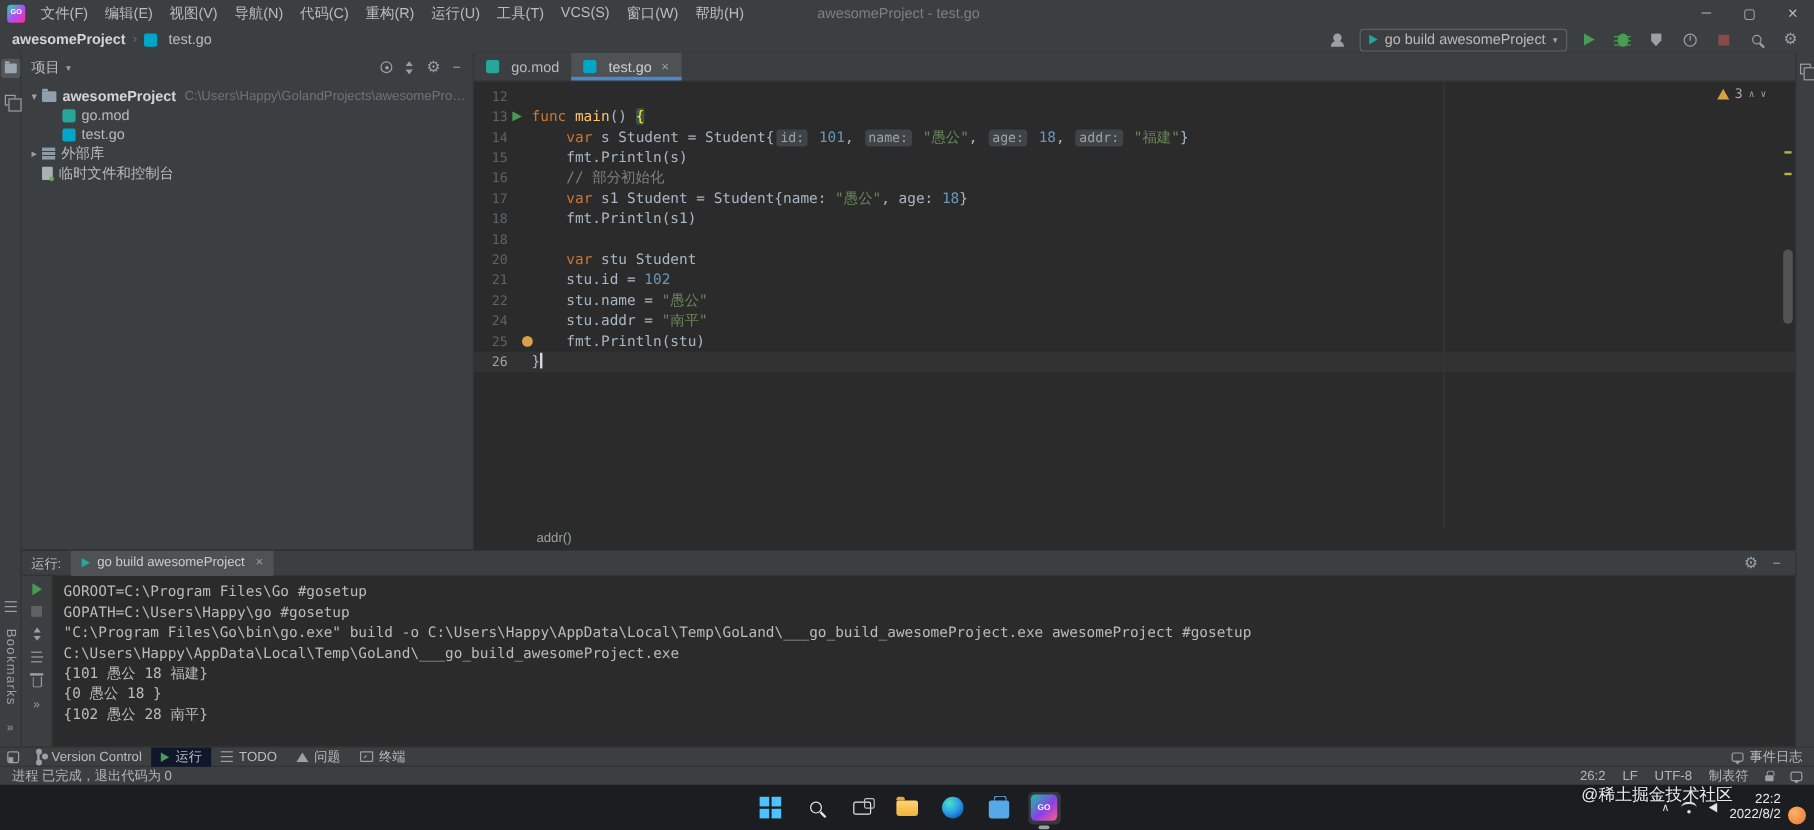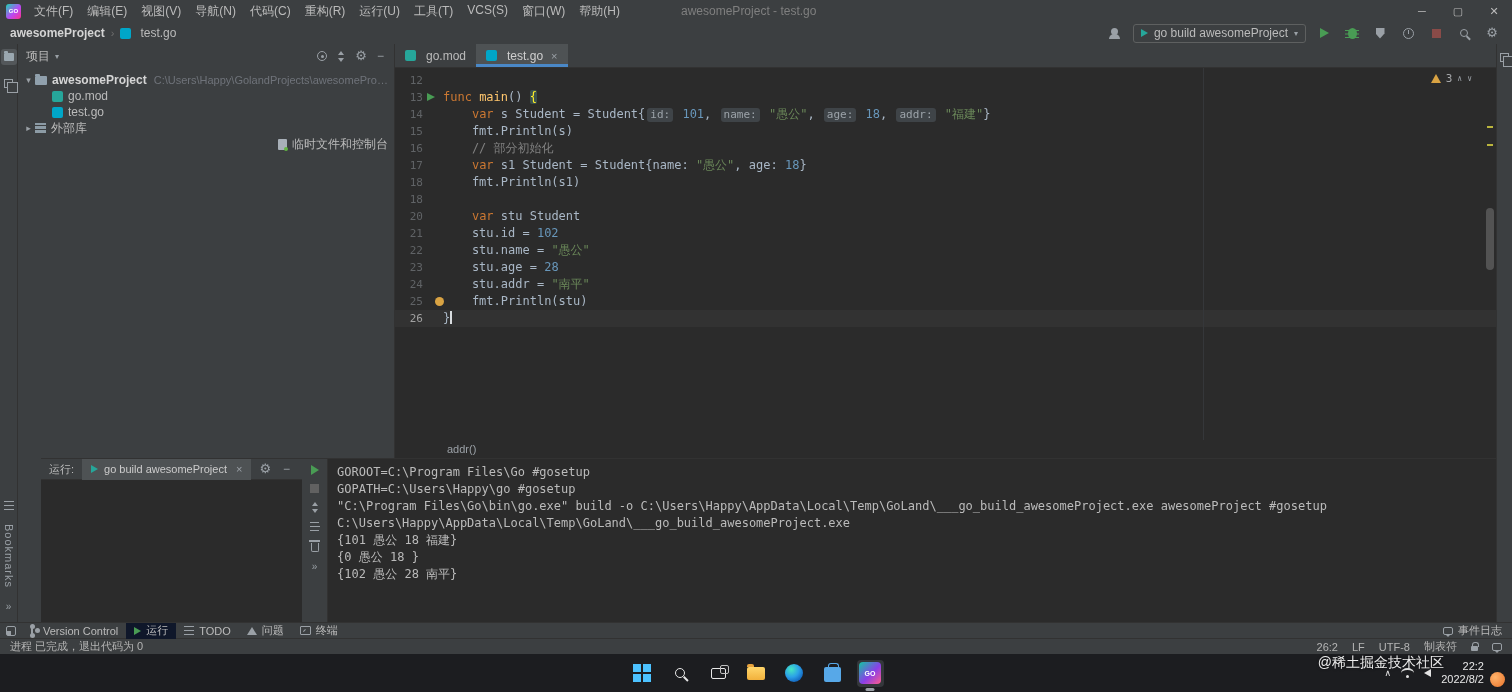--- a/index.html
+++ b/index.html
@@ -126,21 +126,21 @@
   .caret { display:inline-block; width:1.5px; height:13px; background:#D8DCDF; vertical-align:-2px; }
   .guide { position:absolute; top:0; bottom:0; left:808px; width:1px; background:#35373A; }
   .inspect { position:absolute; top:4px; right:24px; display:flex; align-items:center; gap:5px; font-size:11px; color:#A6A8AB; }
   .inspect .sm { font-size:8px; color:#9AA0A6; }
   .ed-scroll { position:absolute; right:1px; top:0; bottom:0; width:11px; }
   .ed-thumb { position:absolute; right:1px; top:140px; width:8px; height:62px; background:rgba(166,166,166,.33); border-radius:4px; }
   .ed-mark { position:absolute; right:2px; width:6px; height:2px; background:#BBB53D; }
   .editor-breadcrumb { height:18px; display:flex; align-items:center; padding-left:52px; font-size:11px; color:#9AA0A6; background:#2B2B2B; flex:none; }
 
   
-  .run-panel { height:164px; display:flex; flex-direction:row; border-top:1px solid #323232; background:#2B2B2B; flex:none;margin-left:23px; }
+  .run-panel { height:164px; display:flex; flex-direction:column; border-top:1px solid #323232; background:#2B2B2B; flex:none; }
   .run-header { height:21px; background:#3C3F41; border-bottom:1px solid #323232; display:flex; align-items:center; padding-left:8px; gap:8px; flex:none; }
   .run-label { font-size:11px; color:#BBBBBB; }
   .run-tab { height:21px; display:flex; align-items:center; gap:6px; padding:0 9px; background:#4E5254; font-size:11px; color:#CCCCCC; }
   .run-header-right { margin-left:auto; display:flex; align-items:center; gap:12px; padding-right:12px; }
   .run-body { flex:1; display:flex; min-height:0; }
   .run-toolbar { width:26px; background:#3C3F41; border-right:1px solid #323232; display:flex; flex-direction:column; align-items:center; padding-top:6px; gap:9px; flex:none; }
   .rt-play { width:0; height:0; border-left:8px solid #499C54; border-top:5px solid transparent; border-bottom:5px solid transparent; }
   .rt-stop { width:9px; height:9px; background:#616161; }
   .console { flex:1; padding:5px 0 0 9px; font-family:"DejaVu Sans Mono", monospace; font-size:12px; line-height:17px; color:#BBBBBB; white-space:pre; overflow:hidden; }
 
@@ -303,21 +303,21 @@
               <div class="tree-row" style="padding-left: 21px;">
                 <span class="chev "></span>
                 <span class="t-icon ic-gofile"></span>
                 <span class="t-label">test.go</span>
               </div>
               <div class="tree-row" style="padding-left: 4px;">
                 <span class="chev chev-glyph-closed"></span>
                 <span class="t-icon ic-lib"></span>
                 <span class="t-label">外部库</span>
               </div>
-              <div class="tree-row" style="padding-left: 4px; justify-content: flex-end;">
+              <div class="tree-row" style="padding-left: 4px;">
                 <span class="chev "></span>
                 <span class="t-icon ic-scratch"></span>
                 <span class="t-label">临时文件和控制台</span>
               </div>
             </div>
         </div>
 
         <div class="editor">
           <div class="tabs">
               <div class="tab">
@@ -382,25 +382,20 @@
                 </div>
                 <div class="cl">
                   <span class="ln">21</span>
                   <span class="mk"></span>
                   <span class="ct"><span class="tk-d">    stu.id = </span><span class="tk-n">102</span></span>
                 </div>
                 <div class="cl">
                   <span class="ln">22</span>
                   <span class="mk"></span>
                   <span class="ct"><span class="tk-d">    stu.name = </span><span class="tk-s">"愚公"</span></span>
-                </div>
-                <div class="cl">
-                  <span class="ln">23</span>
-                  <span class="mk"></span>
-                  <span class="ct"><span class="tk-d">    stu.age = </span><span class="tk-n">28</span></span>
                 </div>
                 <div class="cl">
                   <span class="ln">24</span>
                   <span class="mk"></span>
                   <span class="ct"><span class="tk-d">    stu.addr = </span><span class="tk-s">"南平"</span></span>
                 </div>
                 <div class="cl">
                   <span class="ln">25</span>
                   <span class="mk">
                     <span class="bm"></span>

